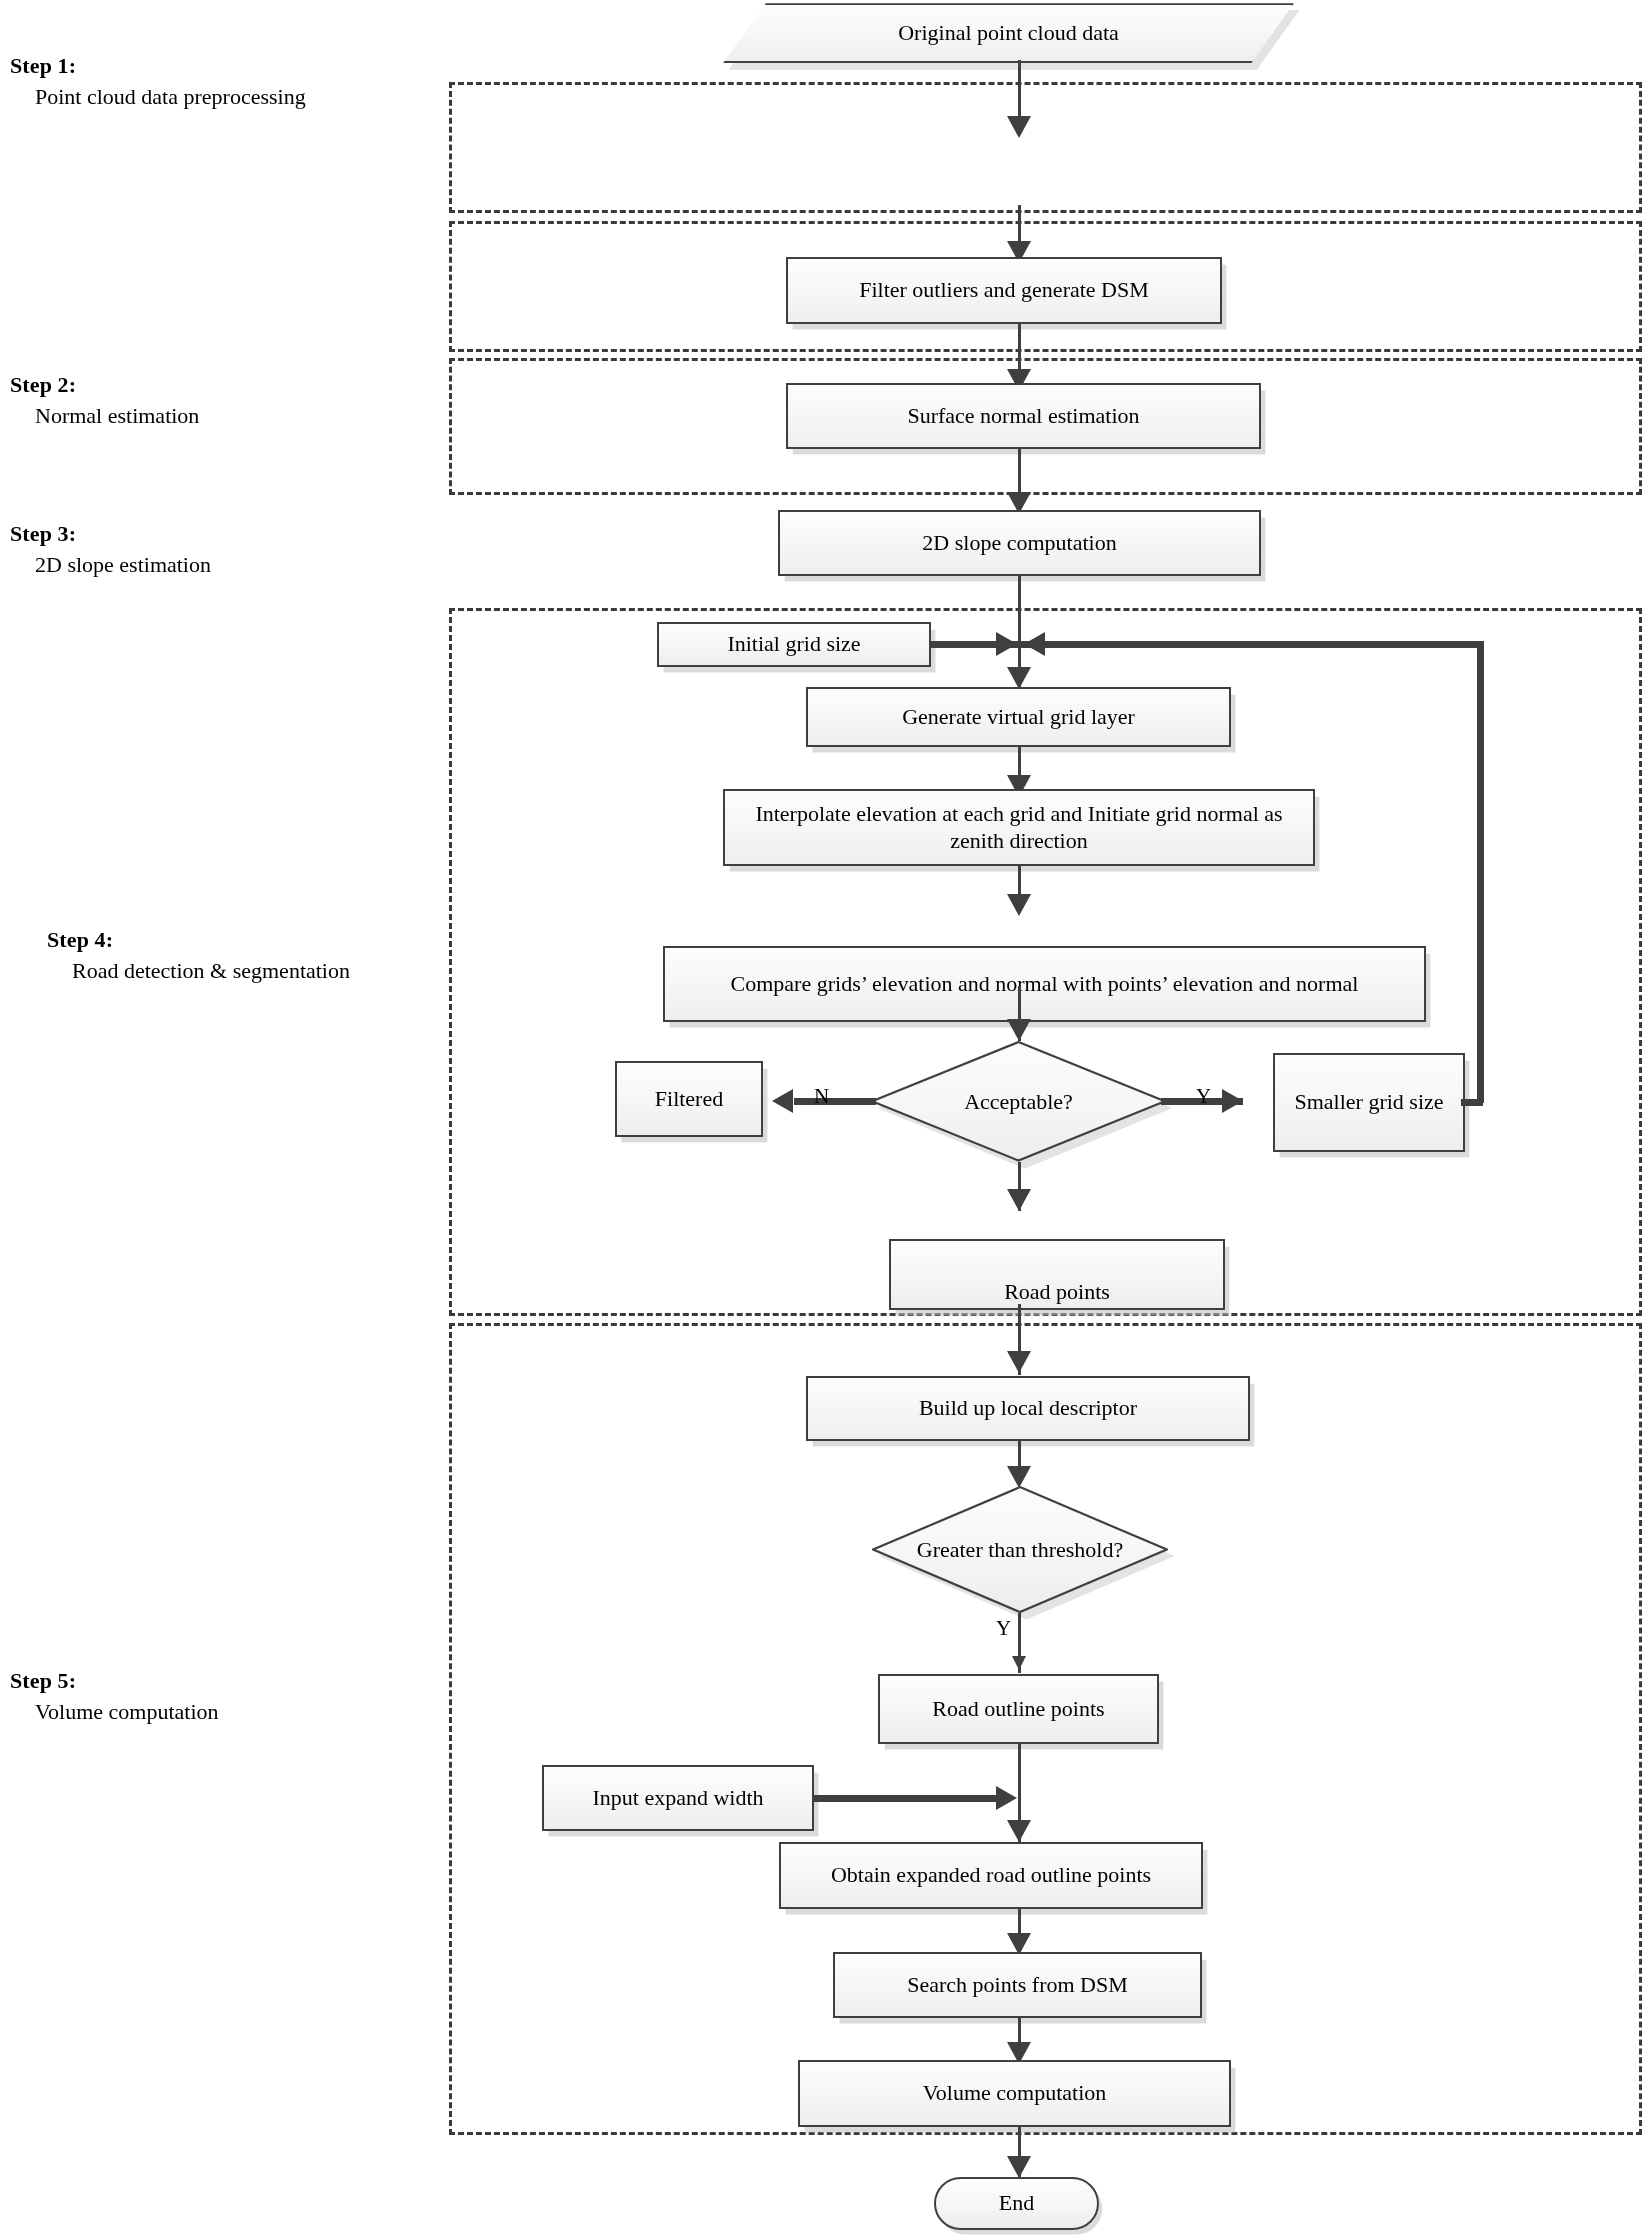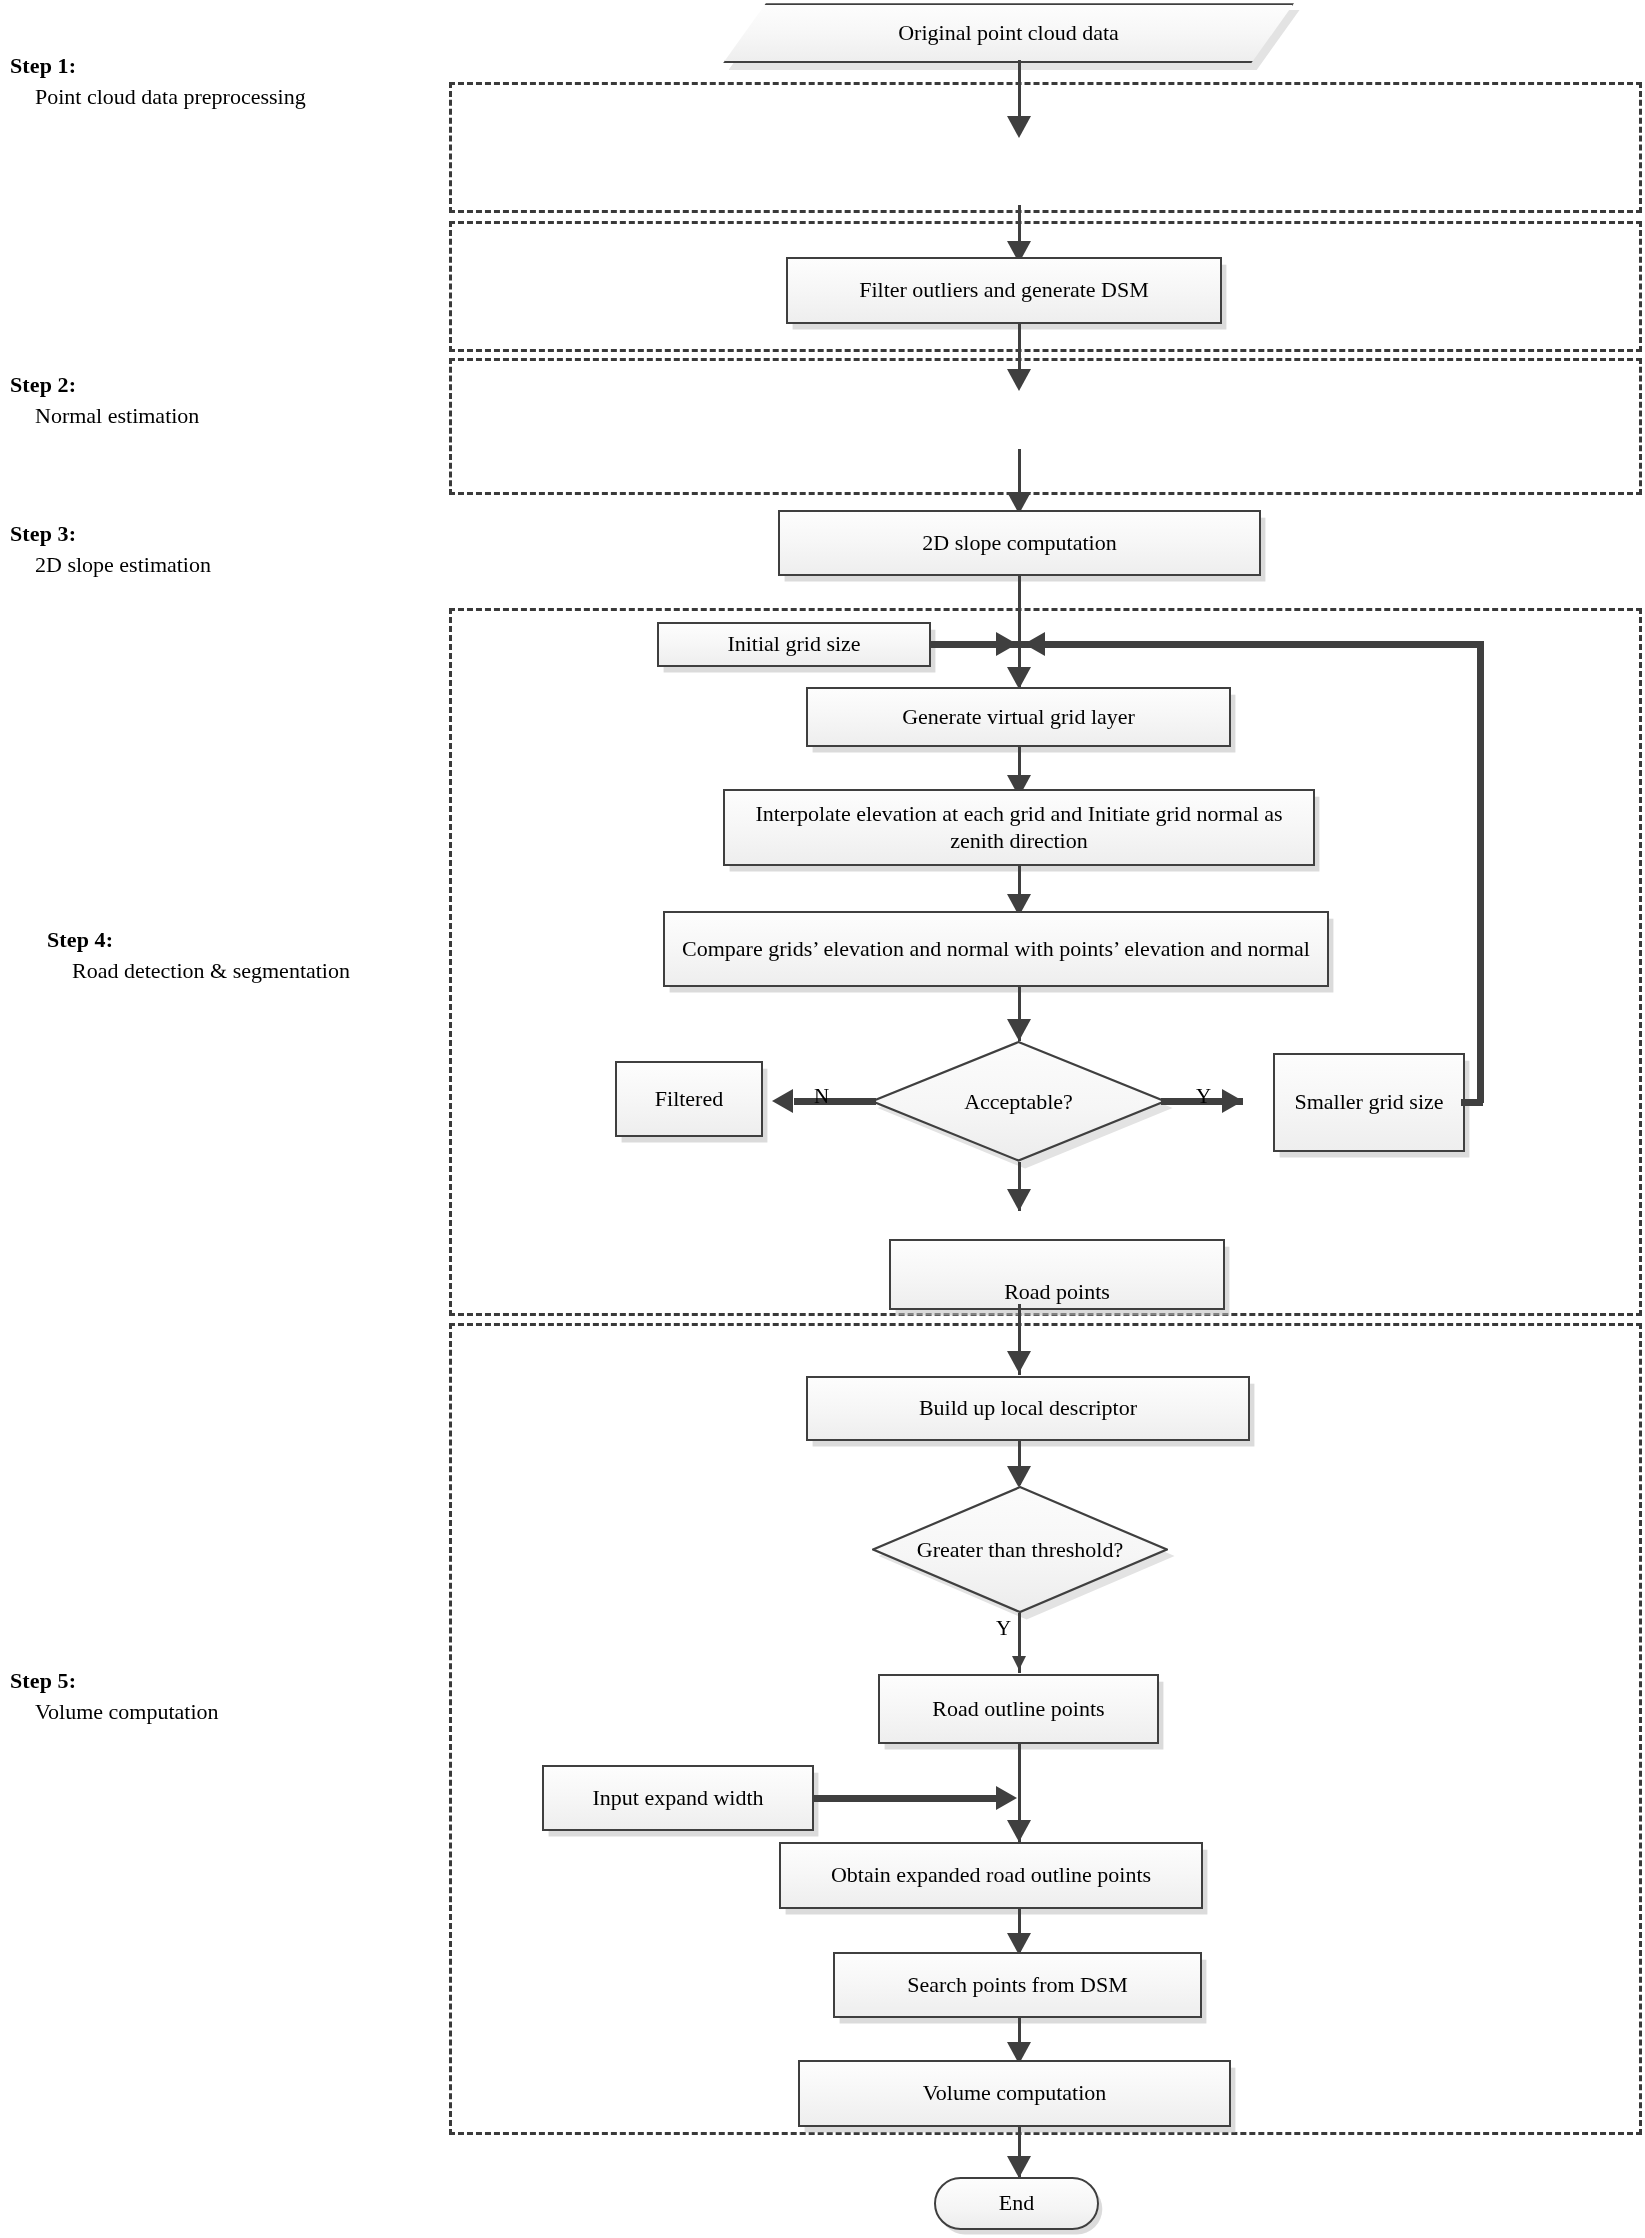--- a/index.html
+++ b/index.html
@@ -116,20 +116,23 @@
   <div class="vline" style="left:1018px;top:205px;height:45px;"></div>
   <div class="arrow-down" style="left:1007px;top:241px;"></div>
 
   <div class="node proc" style="left:786px;top:257px;width:436px;height:67px;">
     <span>Filter outliers and generate DSM</span>
   </div>
 
   <div class="vline" style="left:1018px;top:324px;height:50px;"></div>
   <div class="arrow-down" style="left:1007px;top:369px;"></div>
 
+  <div class="node proc" style="left:786px;top:383px;width:475px;height:66px;">
+    <span>Surface normal estimation</span>
+  </div>
 
   <div class="vline" style="left:1018px;top:449px;height:48px;"></div>
   <div class="arrow-down" style="left:1007px;top:492px;"></div>
 
   <div class="node proc" style="left:778px;top:510px;width:483px;height:66px;">
     <span>2D slope computation</span>
   </div>
 
   <div class="vline" style="left:1018px;top:576px;height:72px;"></div>
 
@@ -153,21 +156,21 @@
   <div class="vline" style="left:1018px;top:747px;height:43px;"></div>
   <div class="arrow-down" style="left:1007px;top:775px;"></div>
 
   <div class="node proc" style="left:723px;top:789px;width:592px;height:77px;">
     <span>Interpolate elevation at each grid and Initiate grid normal as zenith direction</span>
   </div>
 
   <div class="vline" style="left:1018px;top:866px;height:45px;"></div>
   <div class="arrow-down" style="left:1007px;top:894px;"></div>
 
-  <div class="node proc" style="left:663px;top:911px;width:666px;height:76px;">
+  <div class="node proc" style="left:663px;top:946px;width:763px;height:76px;">
     <span>Compare grids’ elevation and normal with points’ elevation and normal</span>
   </div>
 
   <div class="vline" style="left:1018px;top:986px;height:55px;"></div>
   <div class="arrow-down" style="left:1007px;top:1019px;"></div>
 
   <div class="diamond-wrap" style="left:871px;top:1041px;width:295px;height:121px;">
     <div class="diamond-shadow"></div>
     <div class="diamond"></div>
     <svg class="diamond-line" viewBox="0 0 538 220" preserveAspectRatio="none">

